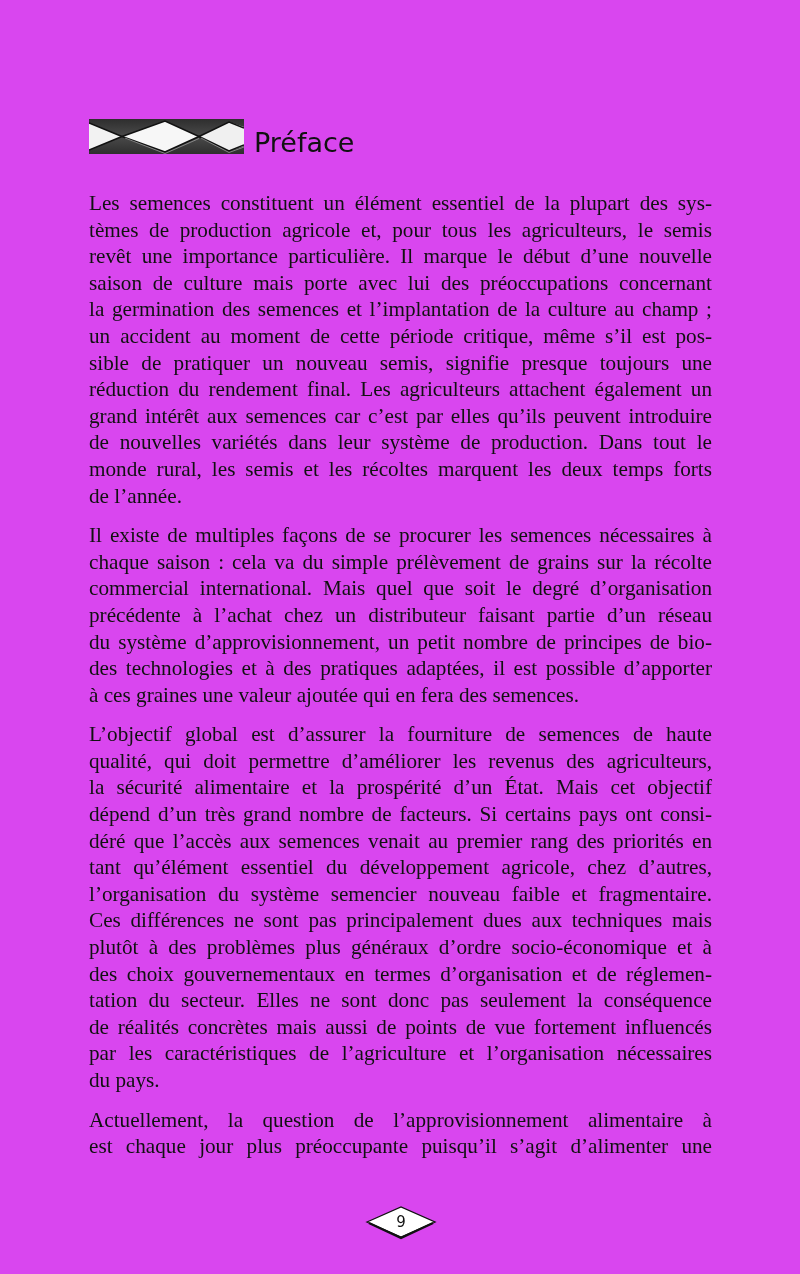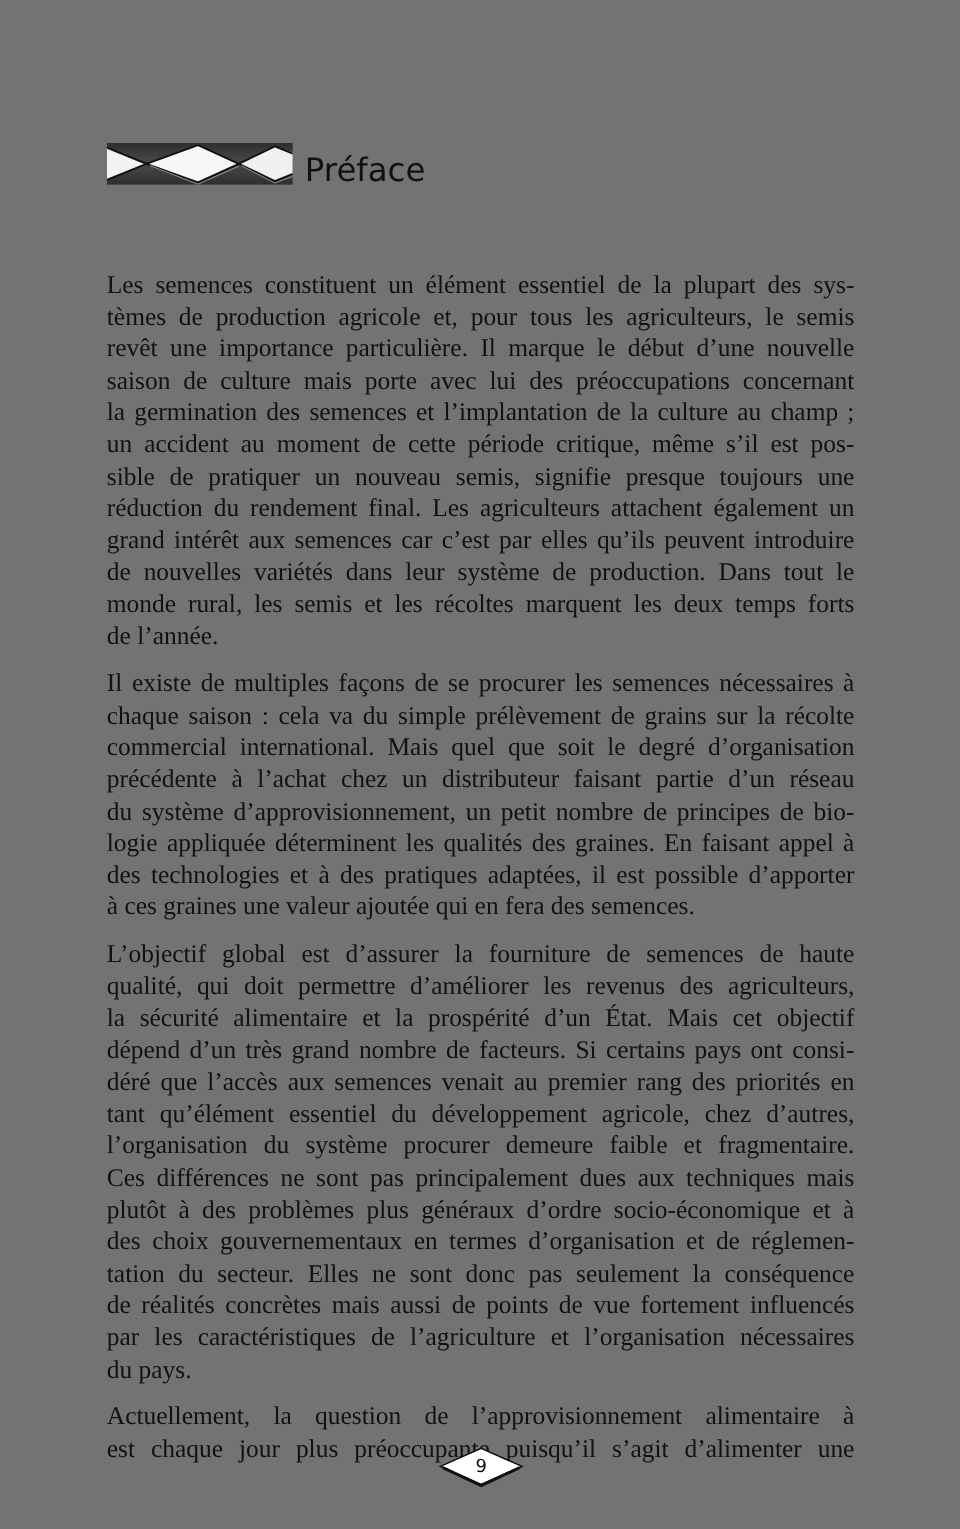--- a/index.html
+++ b/index.html
@@ -11,21 +11,21 @@
       width: 800px;
       height: 1274px;
       position: relative;
       overflow: hidden;
     }
     .page {
       position: absolute;
       left: 0; top: 0;
       width: 800px;
       height: 1274px;
-      background: #737373;
+      background: #d946ef;
     }
     .heading {
       position: absolute;
       left: 89px;
       top: 116px;
       height: 40px;
       display: flex;
       align-items: center;
     }
     .banner {
@@ -46,21 +46,20 @@
     }
     .body {
       position: absolute;
       left: 89px;
       top: 190px;
       width: 623px;
       font-family: "Liberation Serif", serif;
       font-size: 21.2px;
       line-height: 26.6px;
       color: #111111;
-      margin-top: 34px;
     }
     .para {
       margin: 0 0 13px 0;
       text-align: justify;
       hyphens: manual;
     }
     .para .ln {
       display: block;
       text-align: justify;
       text-align-last: justify;
@@ -140,33 +139,32 @@
       <span class="ln">monde rural, les semis et les récoltes marquent les deux temps forts</span>
       <span class="ln last">de l’année.</span>
     </p>
 
     <p class="para">
       <span class="ln">Il existe de multiples façons de se procurer les semences nécessaires à</span>
       <span class="ln">chaque saison : cela va du simple prélèvement de grains sur la récolte</span>
       <span class="ln">commercial international. Mais quel que soit le degré d’organisation</span>
       <span class="ln">précédente à l’achat chez un distributeur faisant partie d’un réseau</span>
       <span class="ln">du système d’approvisionnement, un petit nombre de principes de bio-</span>
-      <span class="ln">logie appliquée déterminent les qualités des graines. En faisant appel à</span>
       <span class="ln">des technologies et à des pratiques adaptées, il est possible d’apporter</span>
       <span class="ln last">à ces graines une valeur ajoutée qui en fera des semences.</span>
     </p>
 
     <p class="para">
       <span class="ln">L’objectif global est d’assurer la fourniture de semences de haute</span>
       <span class="ln">qualité, qui doit permettre d’améliorer les revenus des agriculteurs,</span>
       <span class="ln">la sécurité alimentaire et la prospérité d’un État. Mais cet objectif</span>
       <span class="ln">dépend d’un très grand nombre de facteurs. Si certains pays ont consi-</span>
       <span class="ln">déré que l’accès aux semences venait au premier rang des priorités en</span>
       <span class="ln">tant qu’élément essentiel du développement agricole, chez d’autres,</span>
-      <span class="ln">l’organisation du système procurer demeure faible et fragmentaire.</span>
+      <span class="ln">l’organisation du système semencier nouveau faible et fragmentaire.</span>
       <span class="ln">Ces différences ne sont pas principalement dues aux techniques mais</span>
       <span class="ln">plutôt à des problèmes plus généraux d’ordre socio-économique et à</span>
       <span class="ln">des choix gouvernementaux en termes d’organisation et de réglemen-</span>
       <span class="ln">tation du secteur. Elles ne sont donc pas seulement la conséquence</span>
       <span class="ln">de réalités concrètes mais aussi de points de vue fortement influencés</span>
       <span class="ln">par les caractéristiques de l’agriculture et l’organisation nécessaires</span>
       <span class="ln last">du pays.</span>
     </p>
 
     <p class="para">

